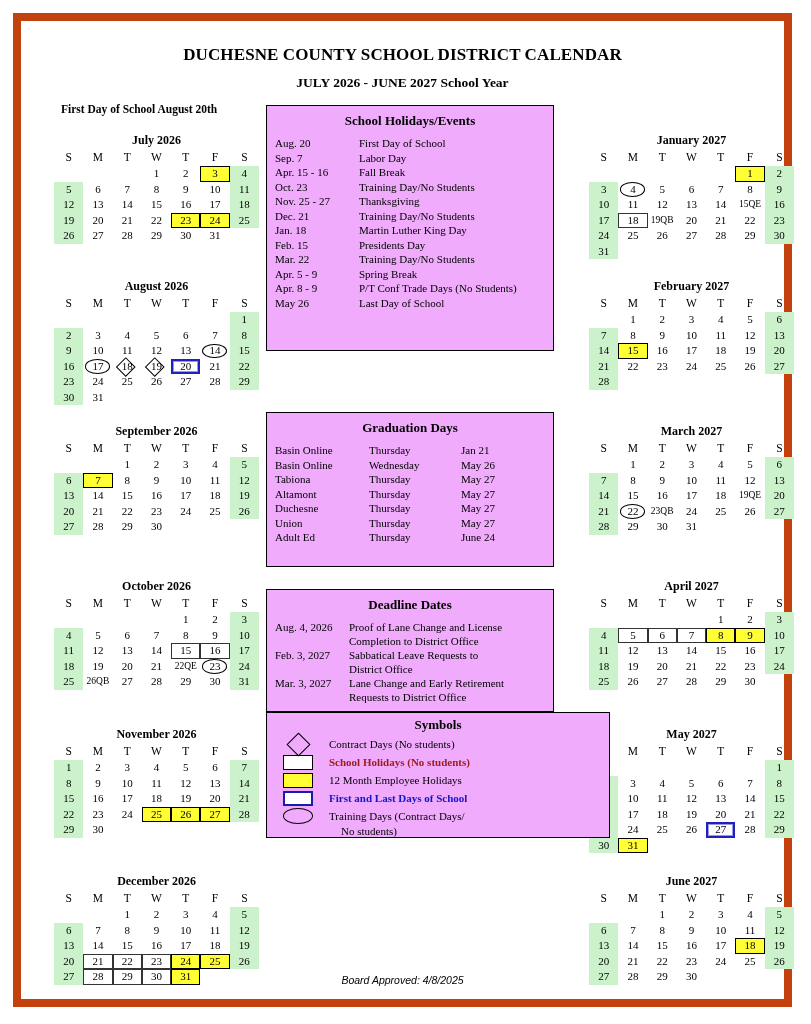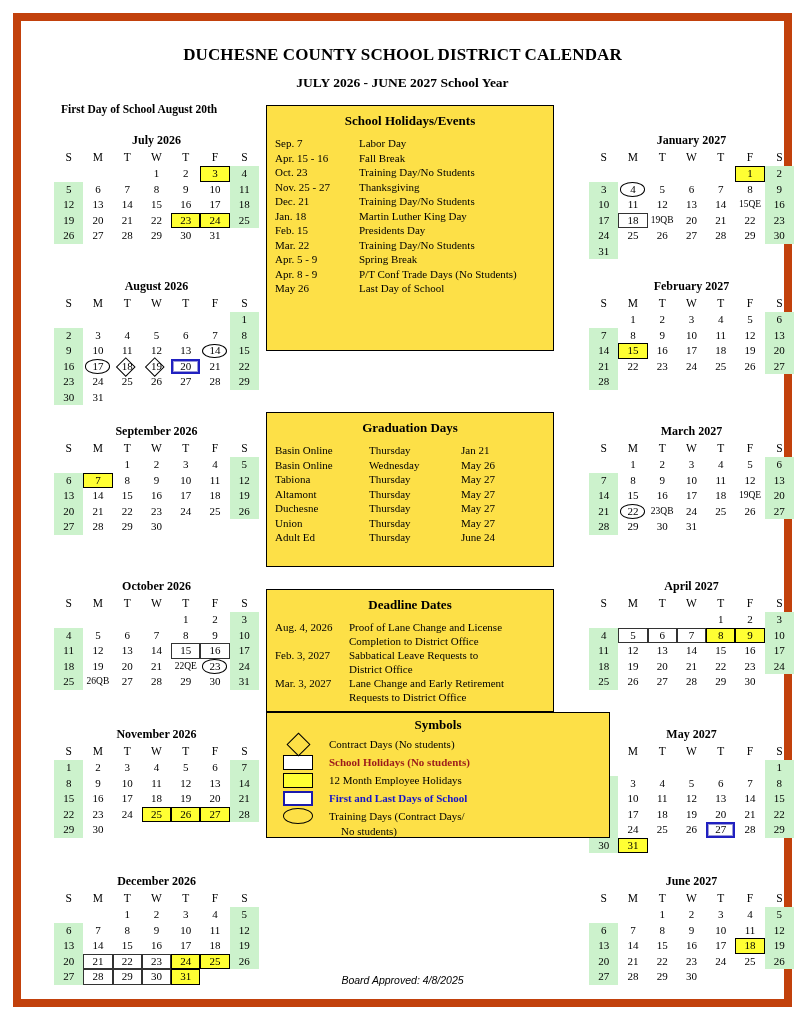--- a/index.html
+++ b/index.html
@@ -126,21 +126,21 @@
     border: 1.3px solid #000;
     transform: rotate(45deg);
     box-sizing: border-box;
   }
   .qtag { font-size: 9.5px; }
 
   
   .cbox {
     position: absolute;
     border: 1.5px solid #000;
-    background: #fde047;
+    background: #f0abfc;
     box-sizing: border-box;
   }
   .cbox-title {
     text-align: center;
     font-weight: bold;
     font-size: 13px;
     margin-top: 7px;
     margin-bottom: 7px;
   }
   .rowlist { font-size: 11px; line-height: 14.5px; }
@@ -1739,20 +1739,24 @@
             </tr>
           </tbody>
         </table>
       </div>
     </div>
 
   <div class="cbox" style="left:245px; top:84px; width:288px; height:246px;">
     <div class="cbox-title">School Holidays/Events</div>
     <div class="rowlist" id="holidays-host">
         <div class="r">
+          <div class="c1">Aug. 20</div>
+          <div class="c2">First Day of School</div>
+        </div>
+        <div class="r">
           <div class="c1">Sep. 7</div>
           <div class="c2">Labor Day</div>
         </div>
         <div class="r">
           <div class="c1">Apr. 15 - 16</div>
           <div class="c2">Fall Break</div>
         </div>
         <div class="r">
           <div class="c1">Oct. 23</div>
           <div class="c2">Training Day/No Students</div>

